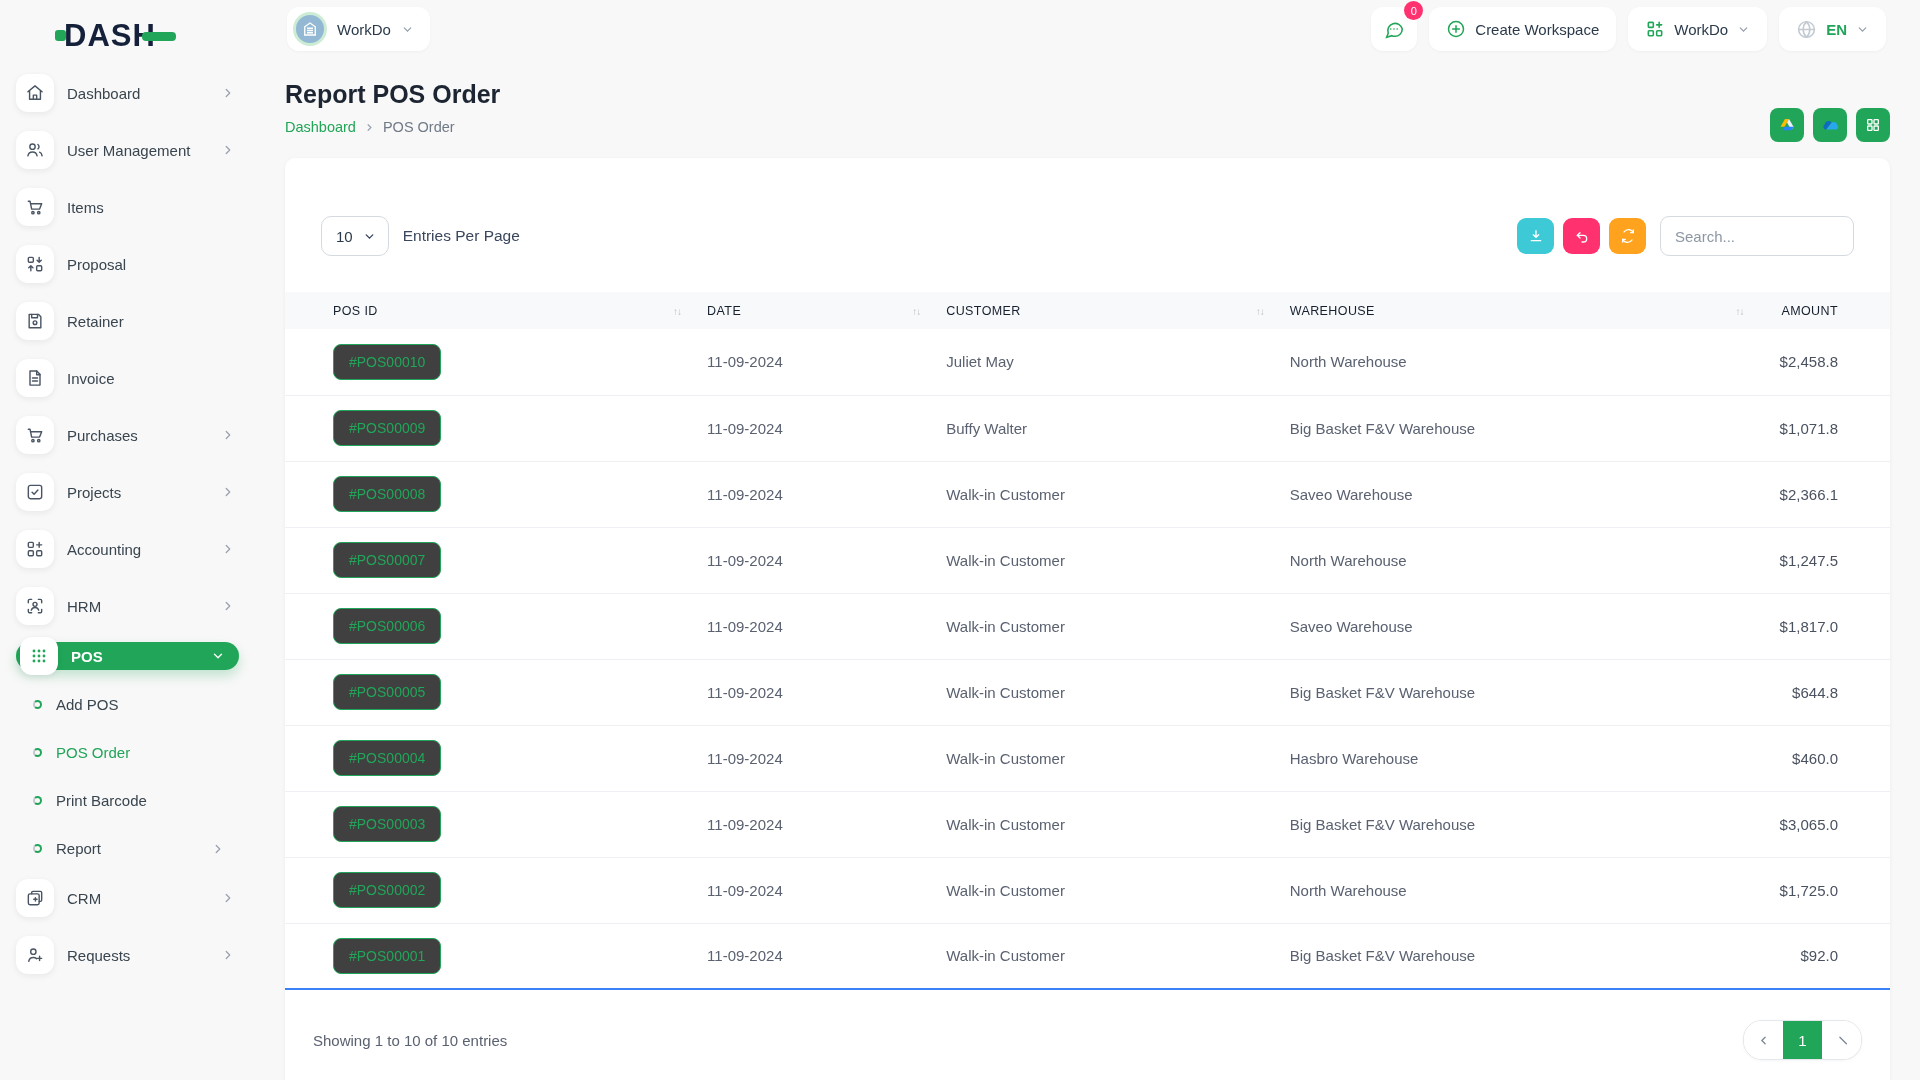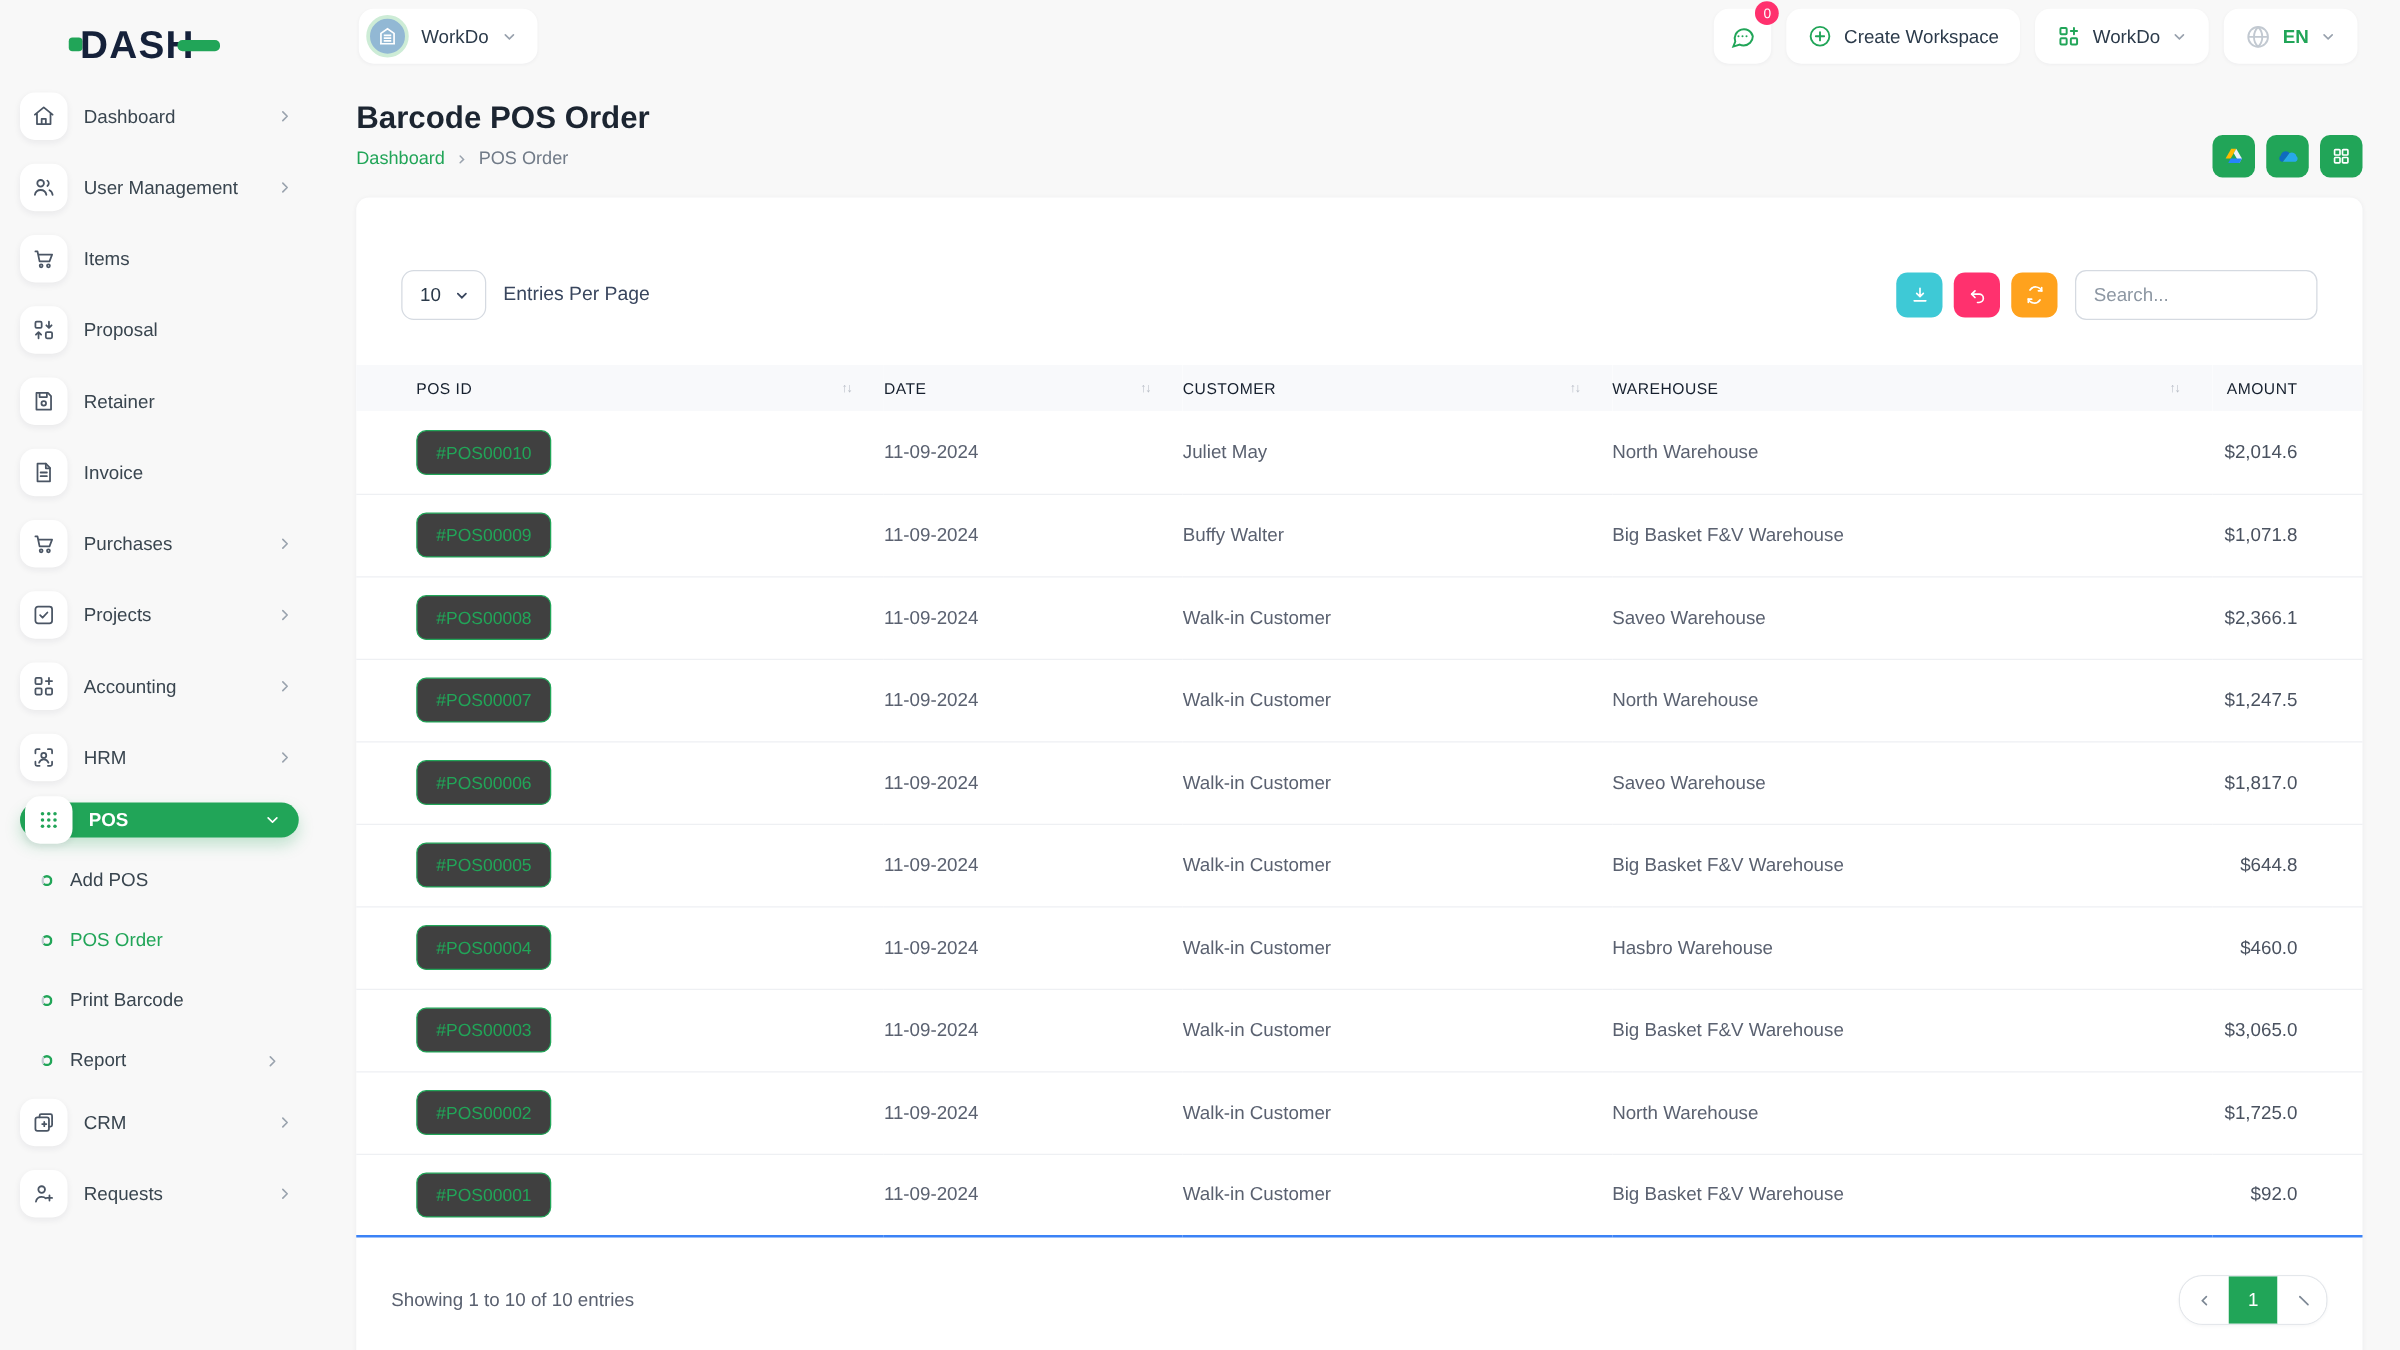--- a/index.html
+++ b/index.html
@@ -388,21 +388,21 @@
         <svg width="14" height="14" viewBox="0 0 24 24" fill="none" stroke="currentColor" stroke-width="2.2" stroke-linecap="round" stroke-linejoin="round">
           <path d="M9 6l6 6-6 6"></path>
         </svg>
       </span>
     </div>
   </nav>
 
 <div class="main">
   <div class="title-row">
     <div>
-      <h1 class="page-title">Barcode POS Order</h1>
+      <h1 class="page-title">Report POS Order</h1>
       <div class="breadcrumb">
         <a class="bc-link">Dashboard</a>
         <span class="bc-sep icn">
           <svg width="11" height="11" viewBox="0 0 24 24" fill="none" stroke="currentColor" stroke-width="2.6" stroke-linecap="round">
               <path d="M9 6l6 6-6 6"></path>
             </svg>
         </span>
         <span class="bc-current">POS Order</span>
       </div>
     </div>
@@ -491,21 +491,21 @@
             <th><span>WAREHOUSE</span><span class="sort">↑↓</span></th>
             <th><span>AMOUNT</span></th>
           </tr>
         </thead>
       <tbody>
           <tr>
             <td><span class="pos-badge">#POS00010</span></td>
             <td>11-09-2024</td>
             <td>Juliet May</td>
             <td>North Warehouse</td>
-            <td>$2,014.6</td>
+            <td>$2,458.8</td>
           </tr>
           <tr>
             <td><span class="pos-badge">#POS00009</span></td>
             <td>11-09-2024</td>
             <td>Buffy Walter</td>
             <td>Big Basket F&amp;V Warehouse</td>
             <td>$1,071.8</td>
           </tr>
           <tr>
             <td><span class="pos-badge">#POS00008</span></td>

